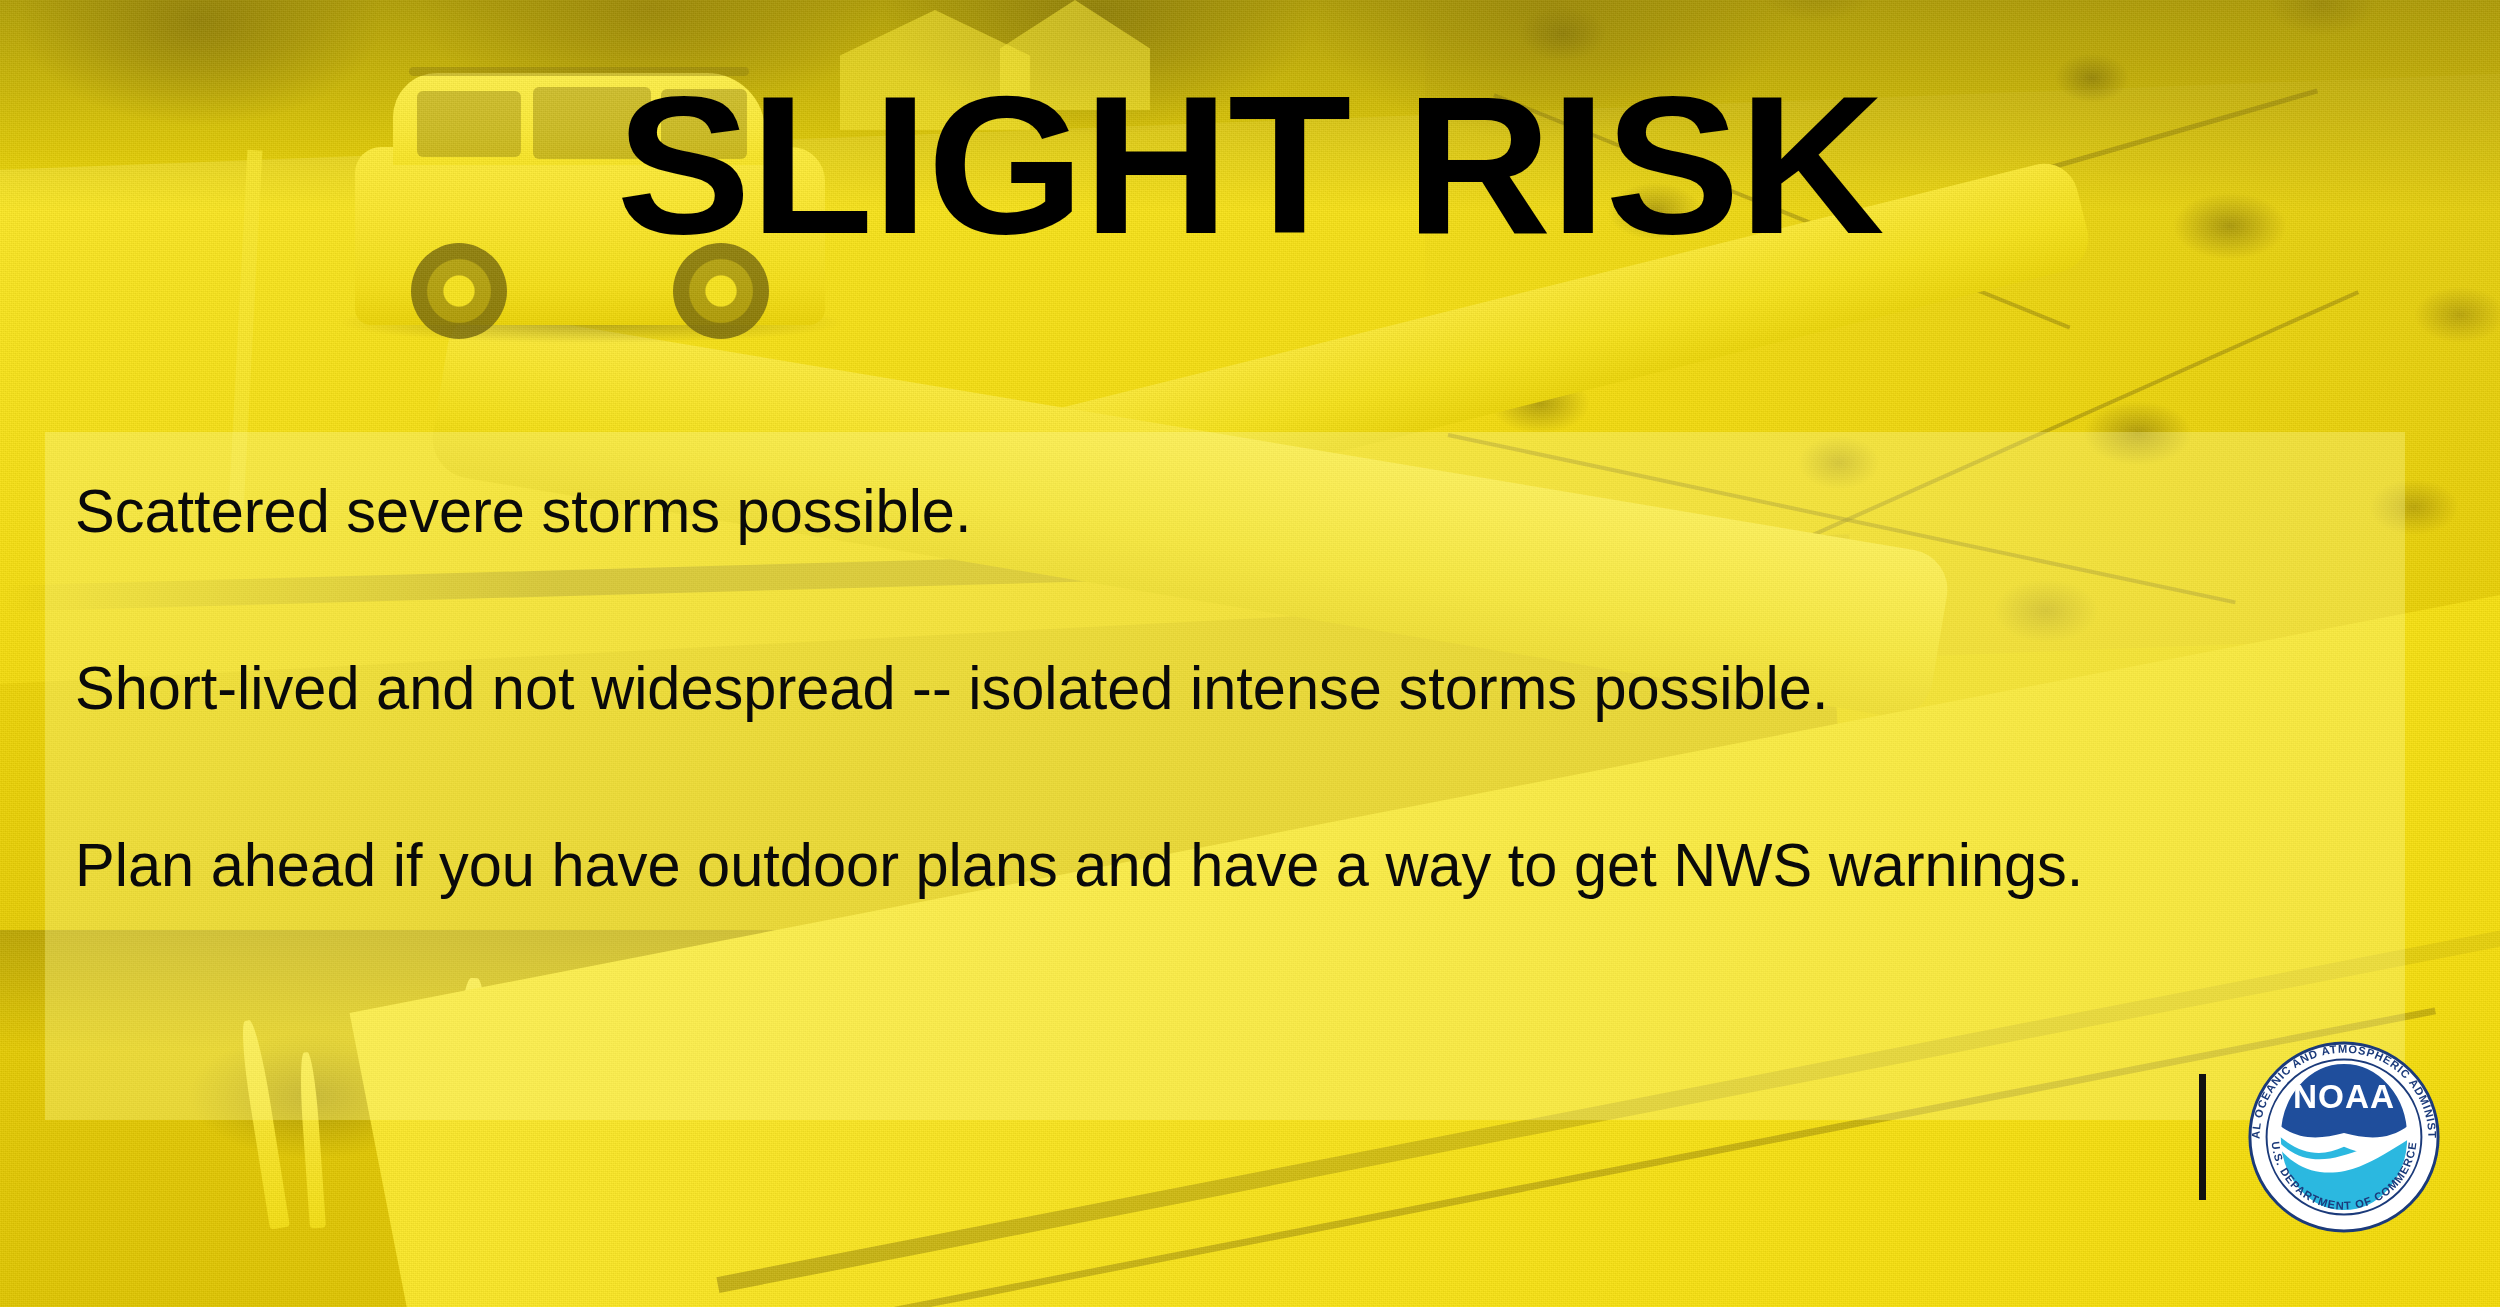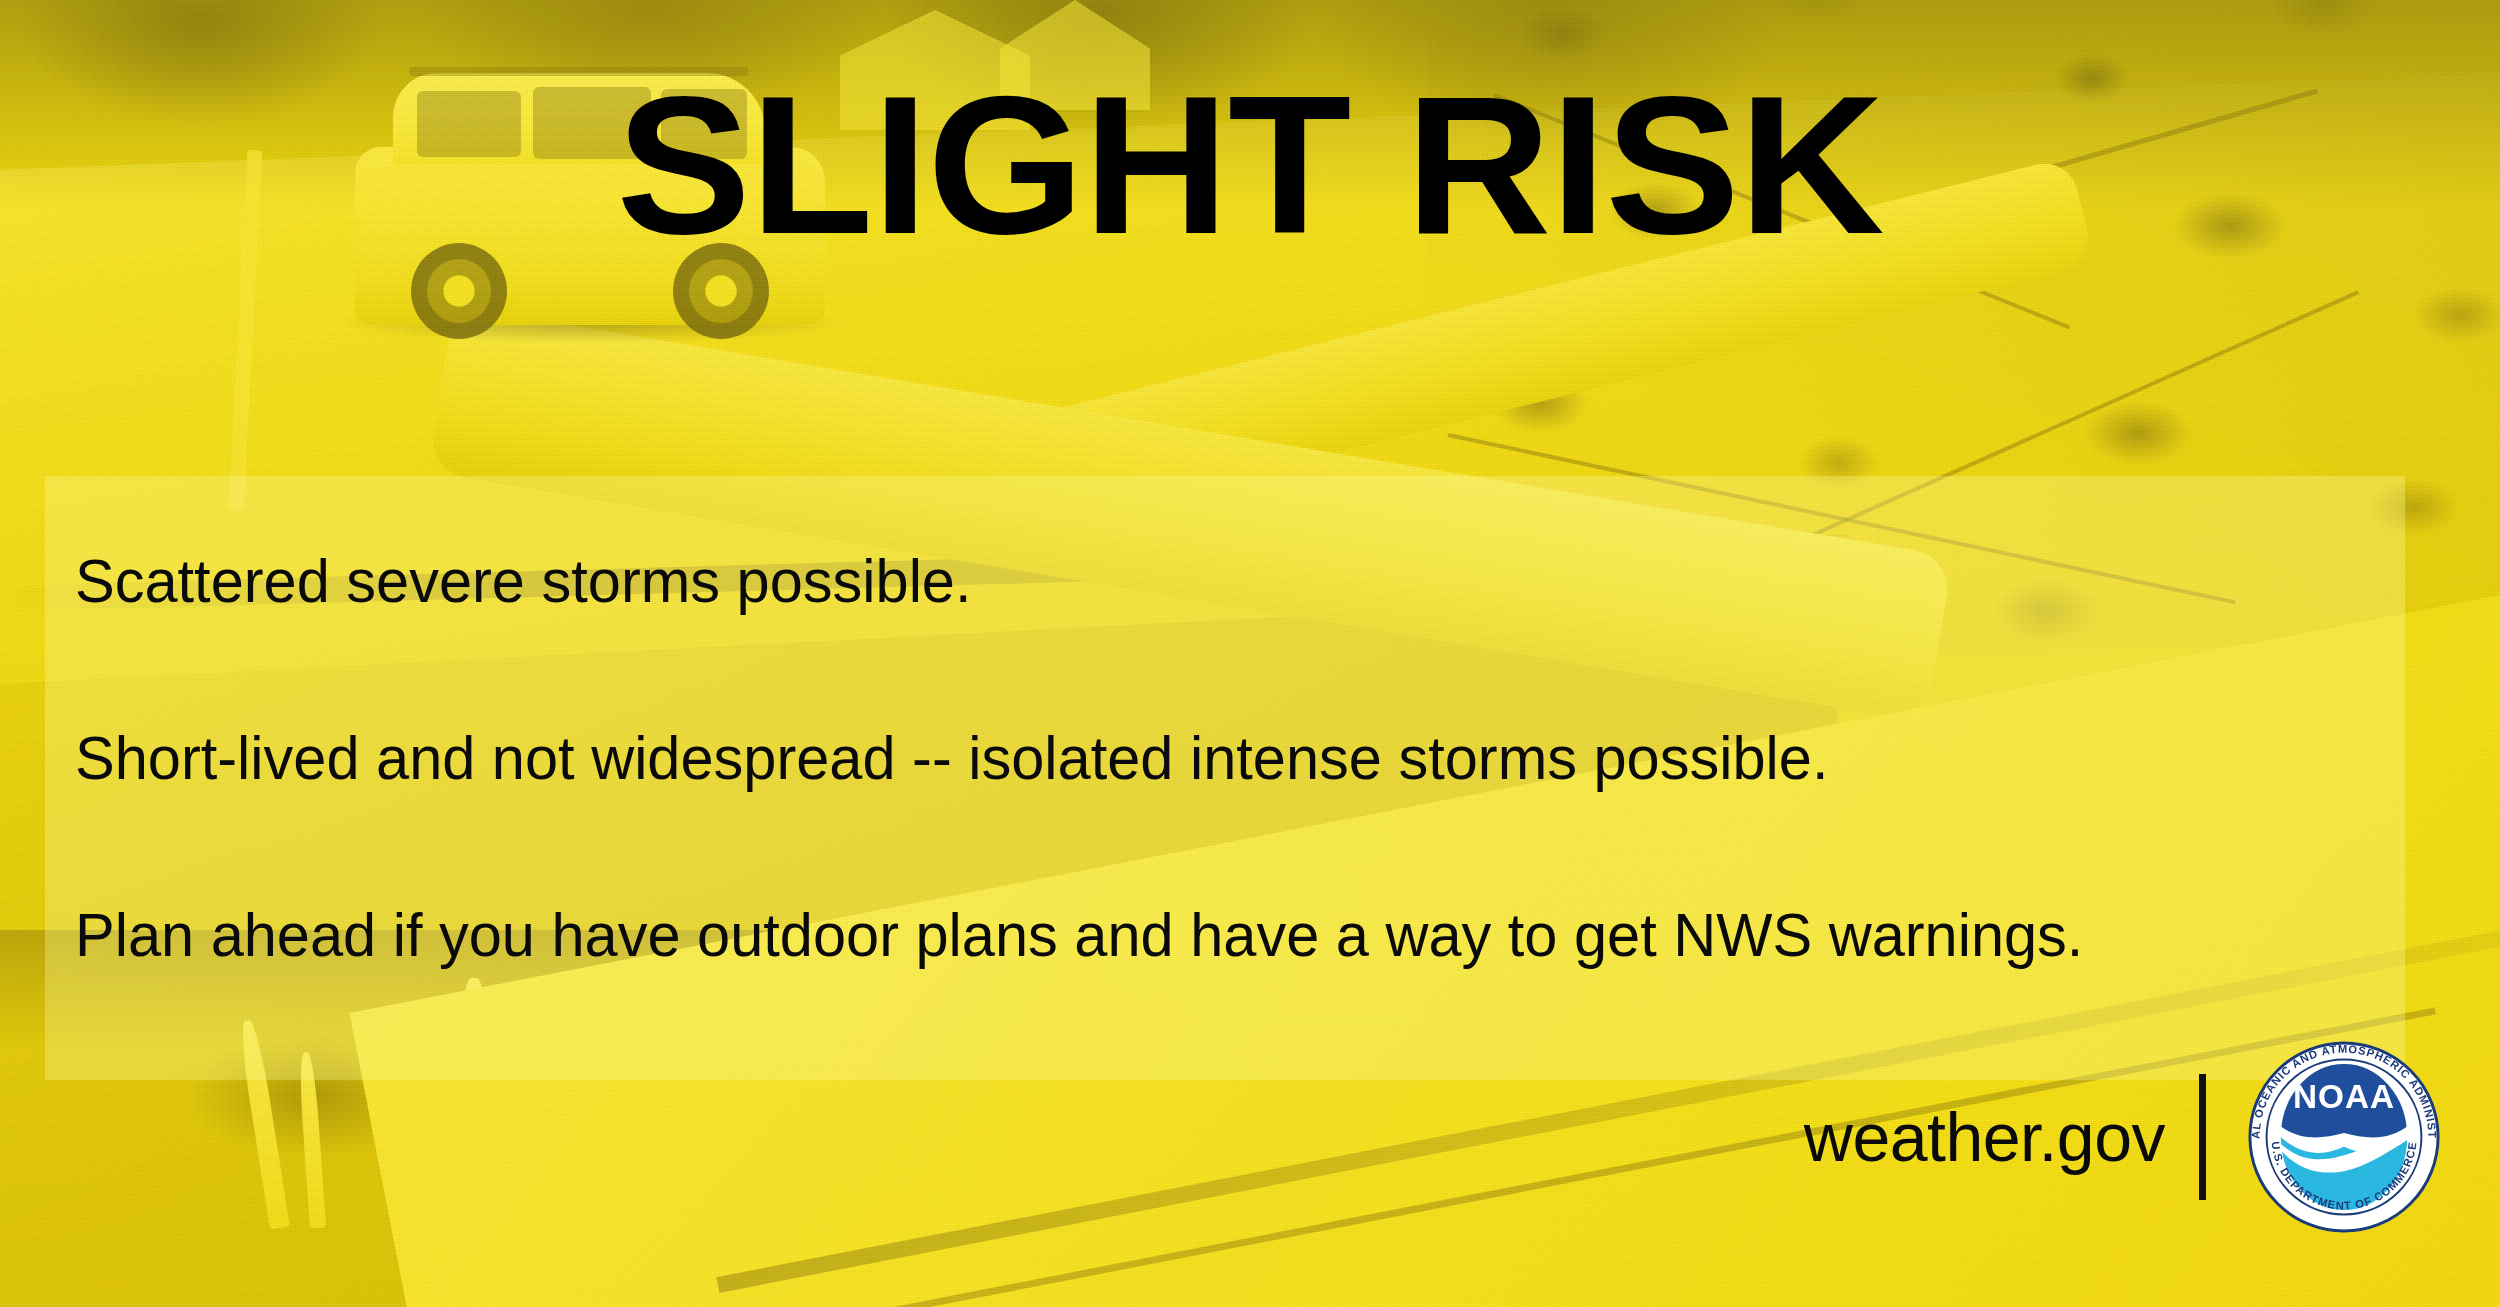--- a/index.html
+++ b/index.html
@@ -230,25 +230,24 @@
     transform: scaleX(1.03);
     white-space: nowrap;
   }
 
   
   .panel {
     position: absolute;
     left: 45px;
     top: 432px;
     width: 2360px;
-    height: 604px;
+    height: 688px;
     background: rgba(252, 248, 150, .34);
     box-sizing: border-box;
-    padding: 72px 30px 0 30px;
-    margin-top: 44px;
+    padding: 46px 30px 0 30px;
   }
   .panel-line {
     color: #0a0a0a;
     font-family: "Liberation Sans Narrow", "Liberation Sans", sans-serif;
     font-weight: 400;
     font-size: 62px;
     line-height: 1.08;
     white-space: nowrap;
     transform: scaleX(.96);
     transform-origin: left center;
@@ -363,21 +362,20 @@
   <div class="headline">SLIGHT RISK</div>
 
   <div class="panel">
     <div class="panel-line">Scattered severe storms possible.</div>
     <div class="panel-line">Short-lived and not widespread -- isolated intense storms possible.</div>
     <div class="panel-line">Plan ahead if you have outdoor plans and have a way to get NWS warnings.</div>
   </div>
 
   <div class="footer">
 
-    <div class="wx-url">weather.gov</div>
 
     <div class="divider"></div>
 
     <svg class="noaa-seal" viewBox="0 0 200 200">
       <defs>
         <path id="ringTop" d="M 100,100 m -86,0 a 86,86 0 1 1 172,0" fill="none"></path>
         <path id="ringBot" d="M 100,100 m -74,0 a 74,74 0 0 0 148,0" fill="none"></path>
         <clipPath id="sealClip">
             <ellipse cx="100" cy="100" rx="66" ry="76"></ellipse>
           </clipPath>

